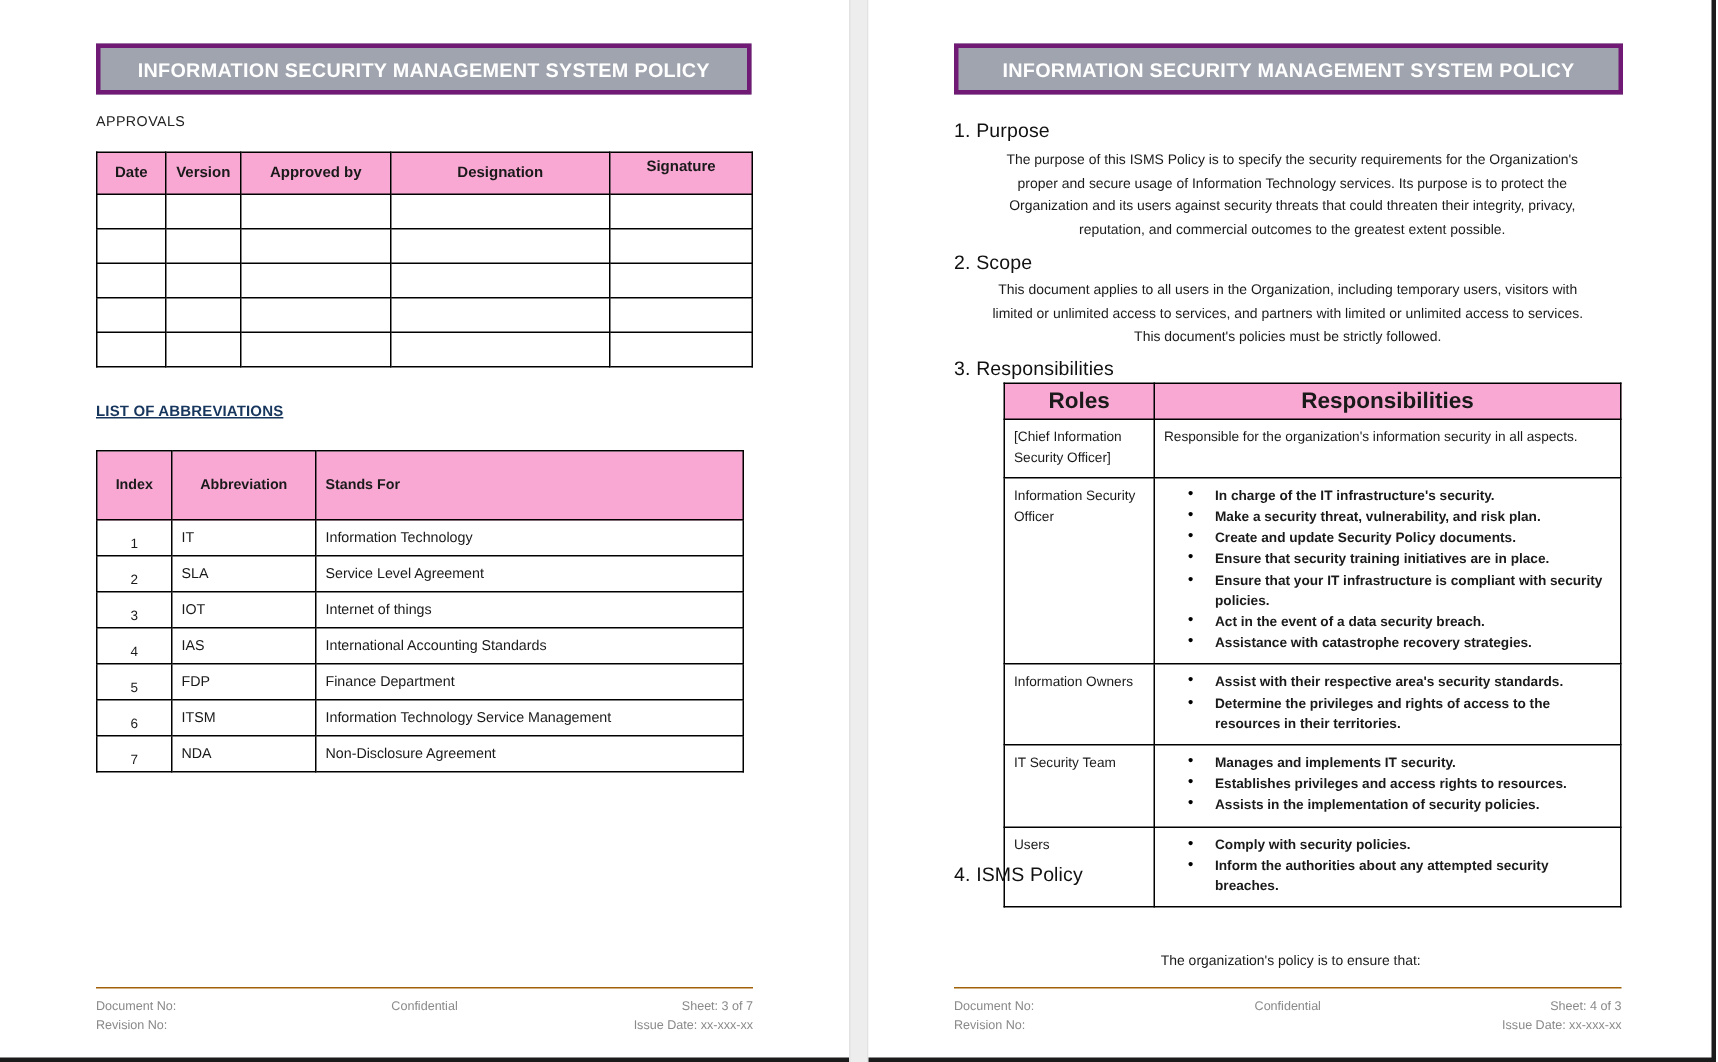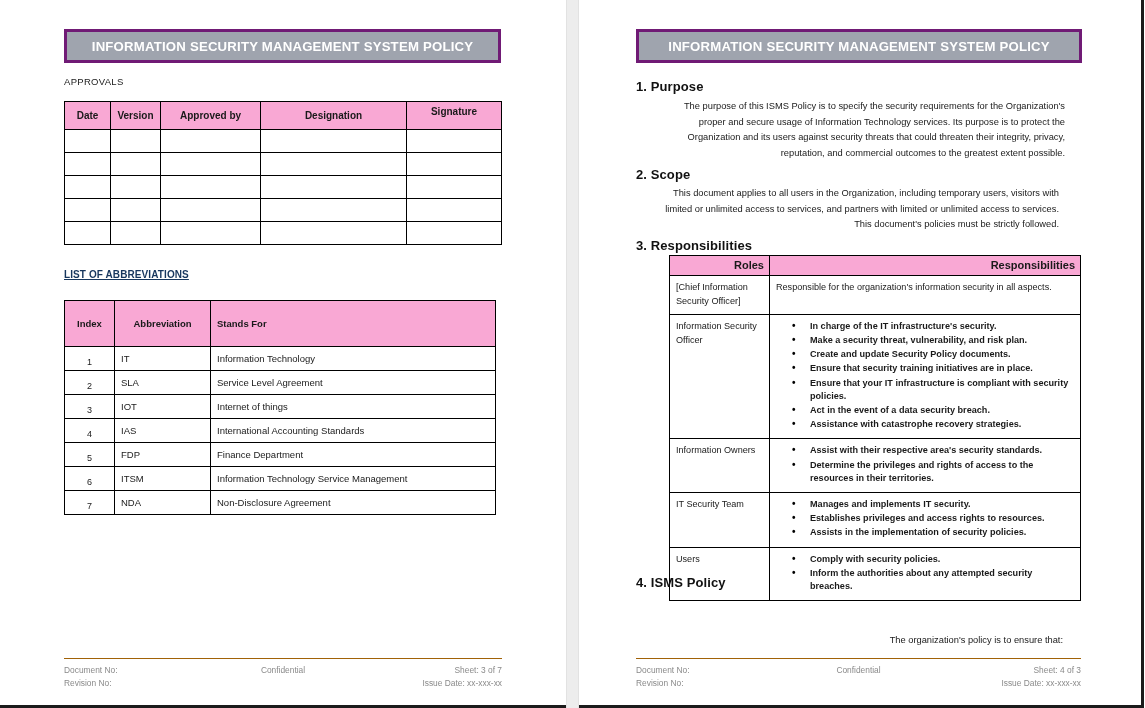--- a/index.html
+++ b/index.html
@@ -97,36 +97,36 @@
   #abbr-table th.left-al { text-align: left; vertical-align: middle; }
   #abbr-table td { height: 24px; vertical-align: middle; }
   #abbr-table td.idx {
     text-align: center; font-size: 9px; vertical-align: bottom; padding-bottom: 3px;
   }
 
   
   .sec-h {
     position: absolute;
     font-size: 13px;
-    font-weight: bold;
+    font-weight: normal;
     color: #111;
     letter-spacing: .1px;
   }
   .sec-p {
     position: absolute;
     font-size: 9.3px;
     line-height: 15.6px;
     color: #1a1a1a;
-    text-align: right;
+    text-align: center;
   }
 
   
   #resp-table { left: 670px; top: 255px; width: 411px; }
   .right .page-inner #resp-table { left: 90px; width: 411px; }
-  #resp-table th { height: 20px; font-size: 11px; text-align: right; padding: 3px 5px; vertical-align: top; margin-top: 10px; }
+  #resp-table th { height: 20px; font-size: 15px; text-align: center; padding: 3px 5px; vertical-align: top; margin-top: 10px; }
   #resp-table td { font-size: 9.1px; line-height: 13.6px; padding: 5px 5px 6px 6px; }
   #resp-table td.role { width: 100px; }
   #resp-table ul {
     margin: 0; padding: 0 0 0 34px; list-style: none; font-weight: bold;
   }
   #resp-table ul li {
     position: relative; margin: 0 0 0.5px 0; line-height: 13.6px;
   }
   #resp-table ul li::before {
     content: "\2022";

